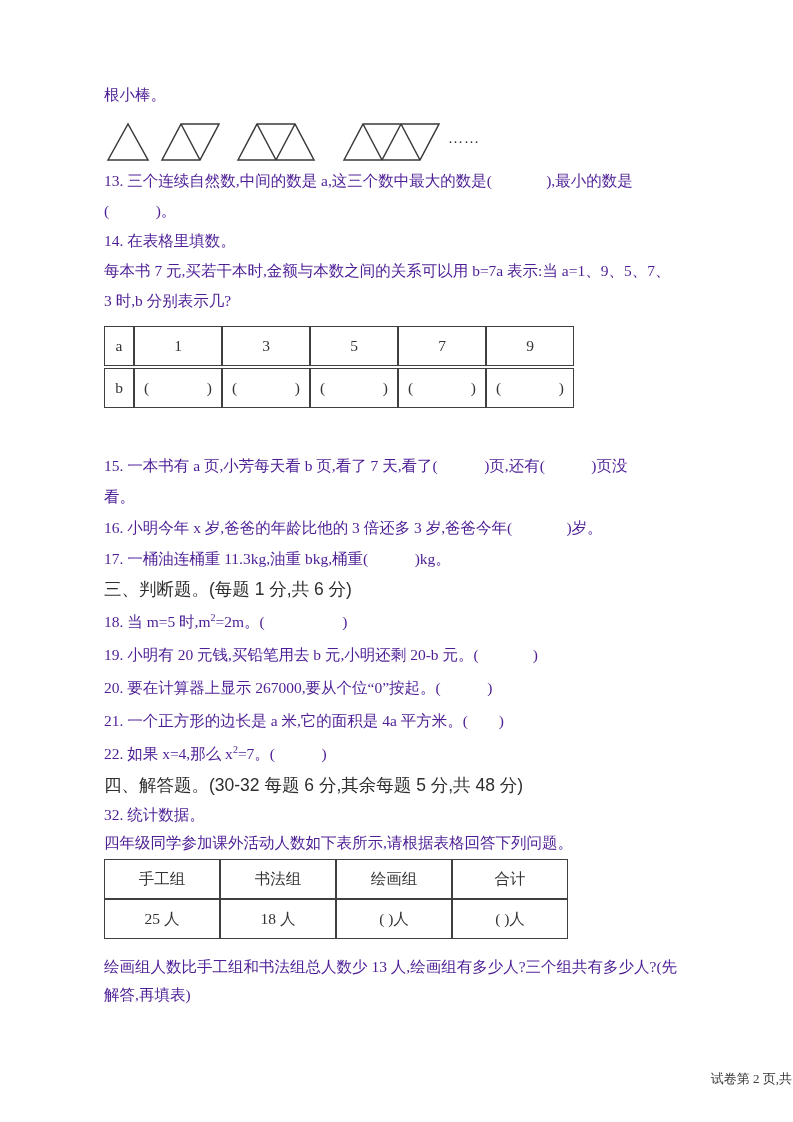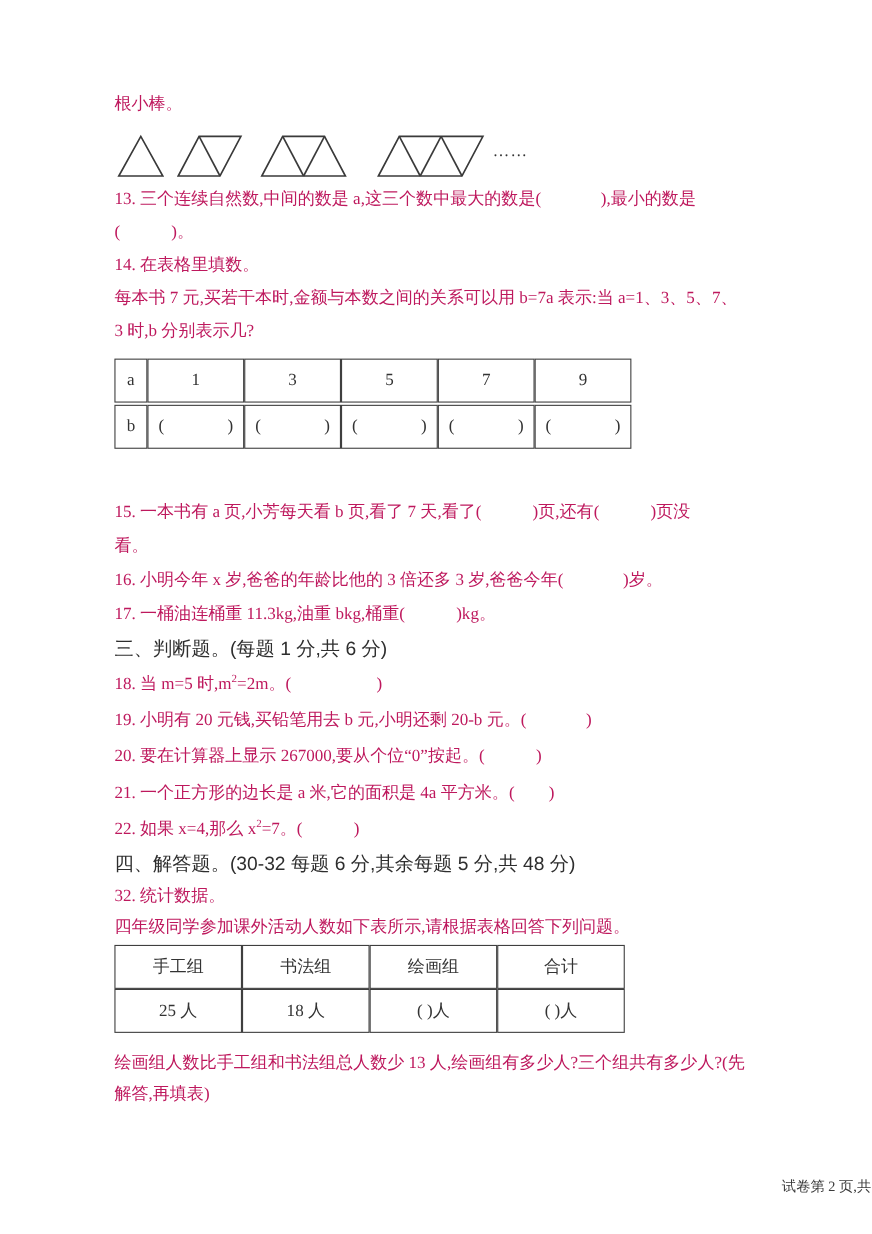--- a/index.html
+++ b/index.html
@@ -16,21 +16,21 @@
     position: absolute;
     left: 104px;
     top: 80px;
     width: 610px;
   }
   p.line {
     margin: 0;
     line-height: 30px;
     font-size: 15.5px;
     white-space: pre;
-    color: #be185d;
+    color: #4c1d95;
   }
   p.fill { line-height: 31px; }
   p.judge { line-height: 33px; }
   p.solve { line-height: 28px; }
   .heading {
     margin: 0;
     font-family: "Liberation Sans", "DejaVu Sans", sans-serif;
     font-weight: 400;
     font-size: 17.5px;
     line-height: 31px;
@@ -114,21 +114,21 @@
           <line x1="278" y1="44" x2="297" y2="8"></line>
           <line x1="297" y1="8" x2="316" y2="44"></line>
         </g>
       </svg>
       <span class="dots">……</span>
     </div>
 
     <p class="line">13. 三个连续自然数,中间的数是 a,这三个数中最大的数是(              ),最小的数是</p>
     <p class="line">(            )。</p>
     <p class="line">14. 在表格里填数。</p>
-    <p class="line">每本书 7 元,买若干本时,金额与本数之间的关系可以用 b=7a 表示:当 a=1、3、5、7、</p>
+    <p class="line">每本书 7 元,买若干本时,金额与本数之间的关系可以用 b=7a 表示:当 a=1、9、5、7、</p>
     <p class="line">3 时,b 分别表示几?</p>
 
     <table class="tbl tbl-b7a">
       <tbody>
         <tr>
           <td class="c-label">a</td>
           <td class="c-val">1</td>
           <td class="c-val">3</td>
           <td class="c-val">5</td>
           <td class="c-val">7</td>

